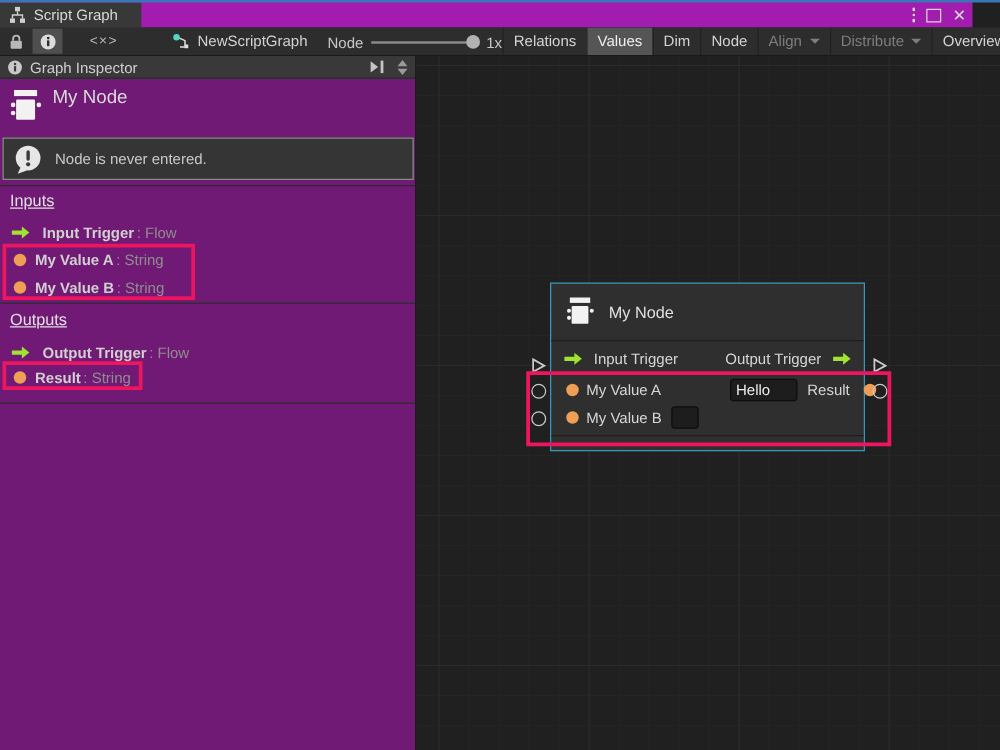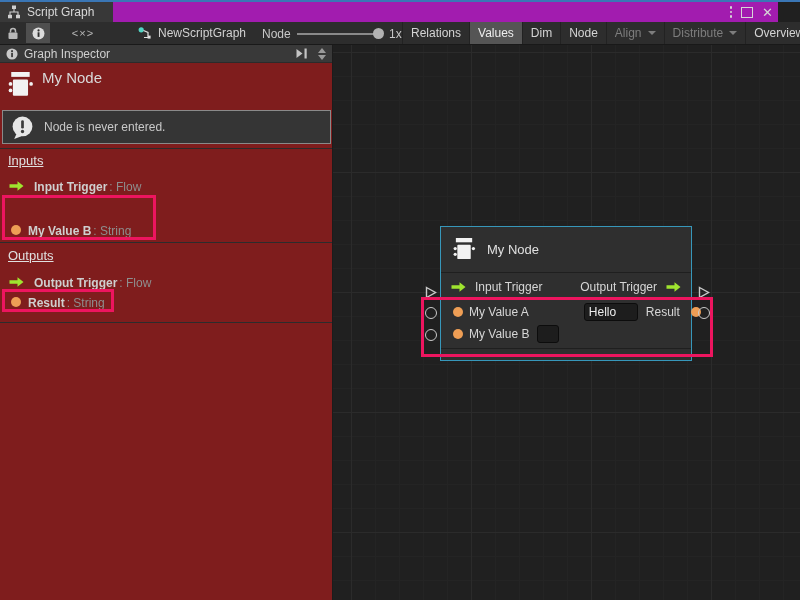--- a/index.html
+++ b/index.html
@@ -36,21 +36,21 @@
   .zoom-value{position:absolute;left:389px;top:5px;font-size:12px;color:#c8c8c8;}
   .view-buttons{position:absolute;left:402px;top:0;height:22px;display:flex;}
   .vbtn{padding:0 8px;font-size:12px;color:#d4d4d4;display:flex;align-items:center;
         border-left:1px solid #222;white-space:nowrap;}
   .vbtn.active{background:#555;color:#eee;}
   .vbtn.disabled{color:#7d7d7d;}
   .caret{width:0;height:0;border-left:4px solid transparent;border-right:4px solid transparent;
          border-top:4px solid #7d7d7d;margin-left:6px;}
 
   
-  .inspector{position:absolute;top:45px;left:0;width:333px;height:555px;background:#7f1d1d;
+  .inspector{position:absolute;top:45px;left:0;width:333px;height:555px;background:#701a75;
              border-right:1px solid #1c1c1c;box-sizing:border-box;}
   .insp-header{position:absolute;top:0;left:0;right:0;height:18px;background:#393939;
                border-bottom:1px solid #2b2b2b;display:flex;align-items:center;gap:6px;
                padding:0 6px;box-sizing:border-box;}
   .insp-title{font-size:12px;color:#cfcfcf;flex:1;}
   .spinner{display:flex;flex-direction:column;gap:2px;margin-left:4px;}
   .spin-up{width:0;height:0;border-left:4px solid transparent;border-right:4px solid transparent;border-bottom:5px solid #9a9a9a;}
   .spin-dn{width:0;height:0;border-left:4px solid transparent;border-right:4px solid transparent;border-top:5px solid #9a9a9a;}
 
   .node-title-block{position:absolute;top:18px;left:0;right:0;height:47px;}
@@ -252,20 +252,24 @@
     <span class="sec-heading" style="top:108px">Inputs</span>
 
     <div class="prow" style="top:130px">
       <span class="glyph">
         <svg width="17" height="12" viewBox="0 0 16 12">
             <path d="M1 4.3h8V1.2L15 6l-6 4.8V7.7H1z" fill="#9FE42F"></path>
           </svg>
       </span>
       <span><span class="pname">Input Trigger</span><span class="ptype">: Flow</span></span>
     </div>
+    <div class="prow" style="top:152px">
+      <span class="dot"></span>
+      <span><span class="pname">My Value A</span><span class="ptype">: String</span></span>
+    </div>
     <div class="prow" style="top:174px">
       <span class="dot"></span>
       <span><span class="pname">My Value B</span><span class="ptype">: String</span></span>
     </div>
 
     <div class="hdiv" style="top:197px"></div>
     <span class="sec-heading" style="top:203px">Outputs</span>
 
     <div class="prow" style="top:226px">
       <span class="glyph">

